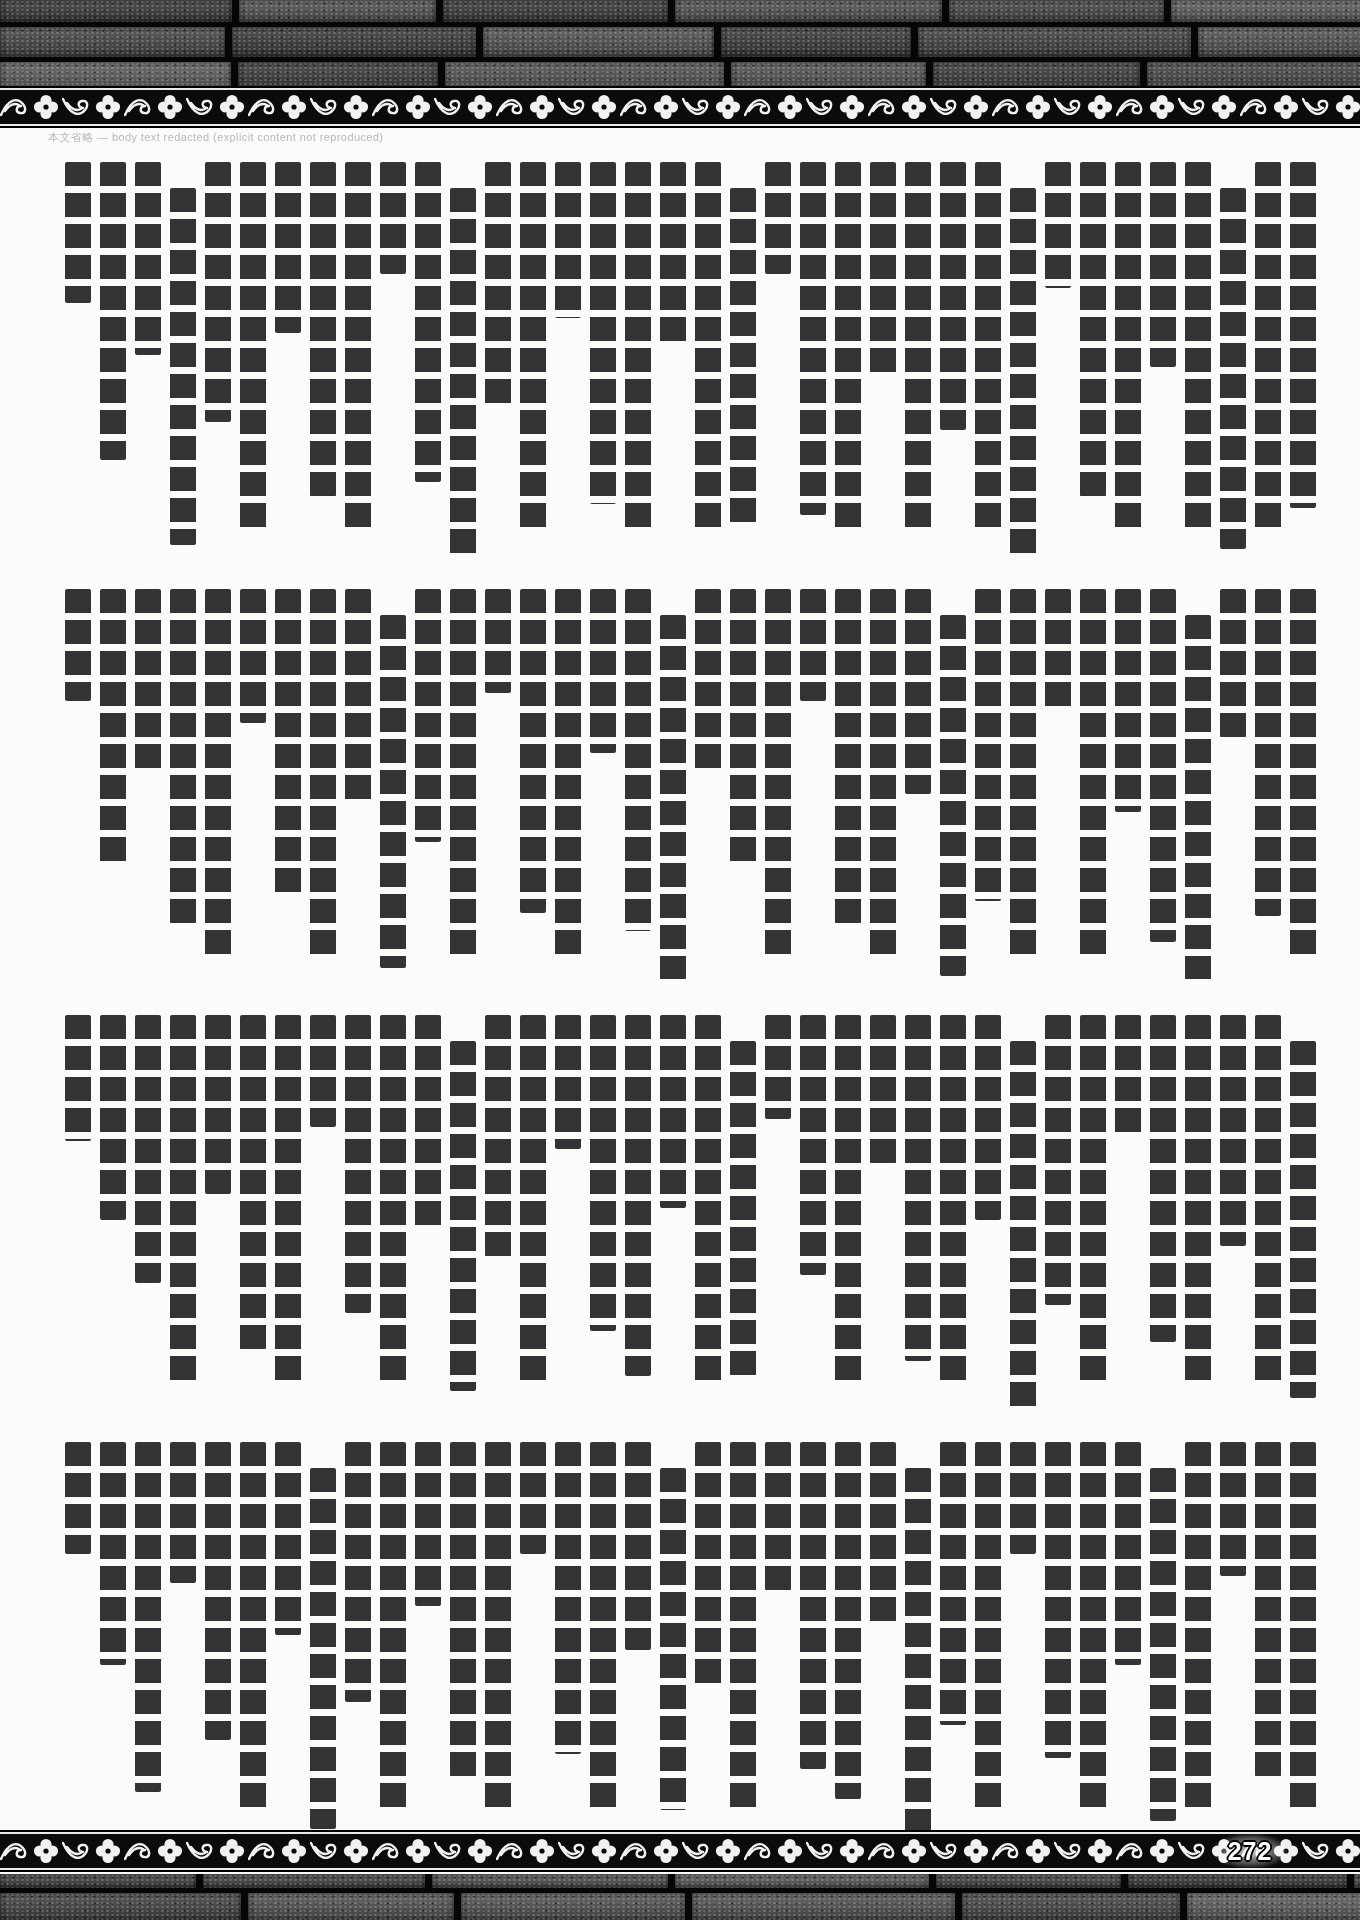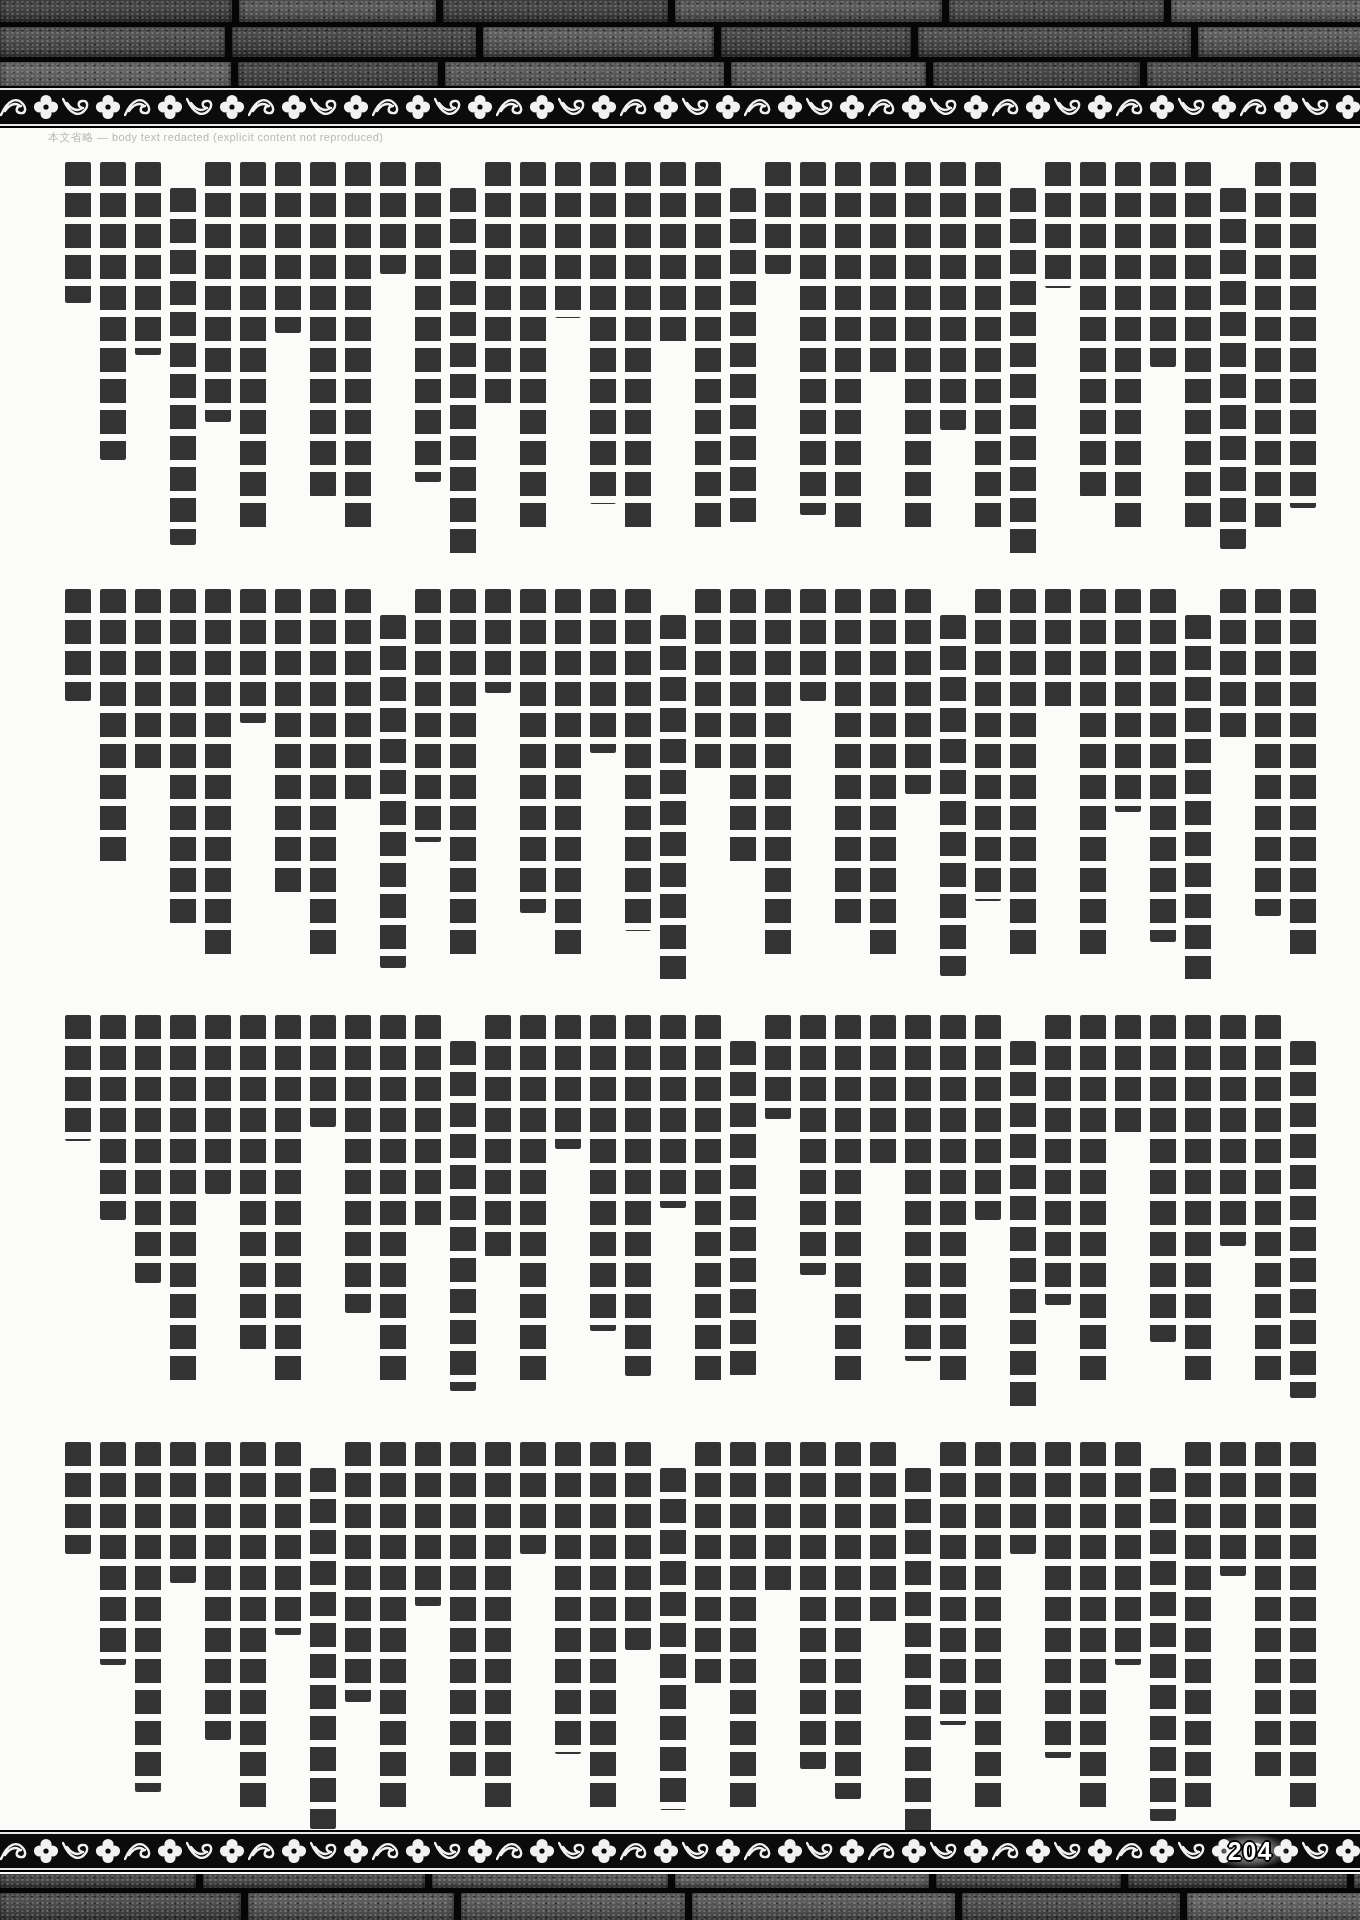--- a/index.html
+++ b/index.html
@@ -674,21 +674,21 @@
         <g transform="translate(0,28) scale(1,-1)">
           <path d="M1 22 C8 6 17 4 23 11 C27 16 25 21 20 20 C15 19 16 13 21 13 M5 18 C10 11 15 10 19 12" fill="none" stroke="#f1f1f1" stroke-width="2.4" stroke-linecap="round"></path>
           <circle cx="46" cy="7.5" r="5.6" fill="#f1f1f1"></circle>
           <circle cx="46" cy="20.5" r="5.6" fill="#f1f1f1"></circle>
           <circle cx="39.5" cy="14" r="5.6" fill="#f1f1f1"></circle>
           <circle cx="52.5" cy="14" r="5.6" fill="#f1f1f1"></circle>
           <circle cx="46" cy="14" r="2.6" fill="#0b0b0b"></circle>
         </g>
       </svg>
       <div class="page-number-plate">
-      <span>204</span>
+      <span>272</span>
     </div>
     </div>
 
   <div class="bricks bottom">
       <div class="brick-row" style="height: 14px;">
         <div class="brick" style="width: 196.251px; background-color: rgb(71, 71, 71);"></div>
         <div class="brick" style="width: 221.778px; background-color: rgb(75, 75, 75);"></div>
         <div class="brick" style="width: 236.326px; background-color: rgb(87, 87, 87);"></div>
         <div class="brick" style="width: 253.478px; background-color: rgb(97, 97, 97);"></div>
         <div class="brick" style="width: 184.961px; background-color: rgb(75, 75, 75);"></div>

